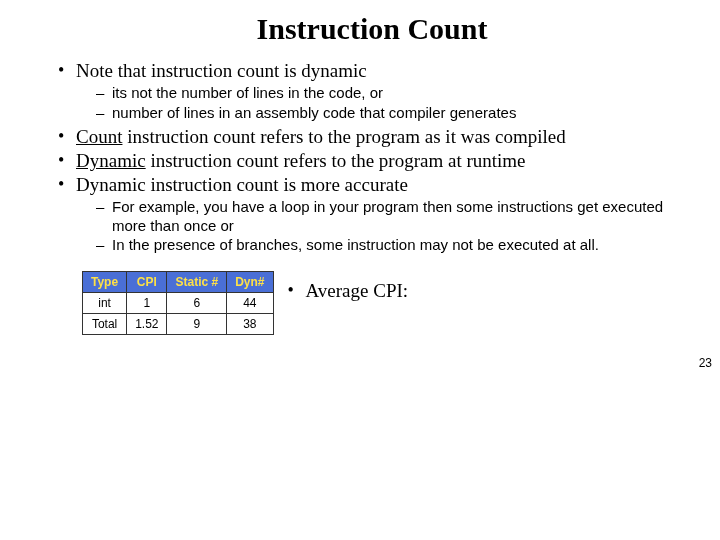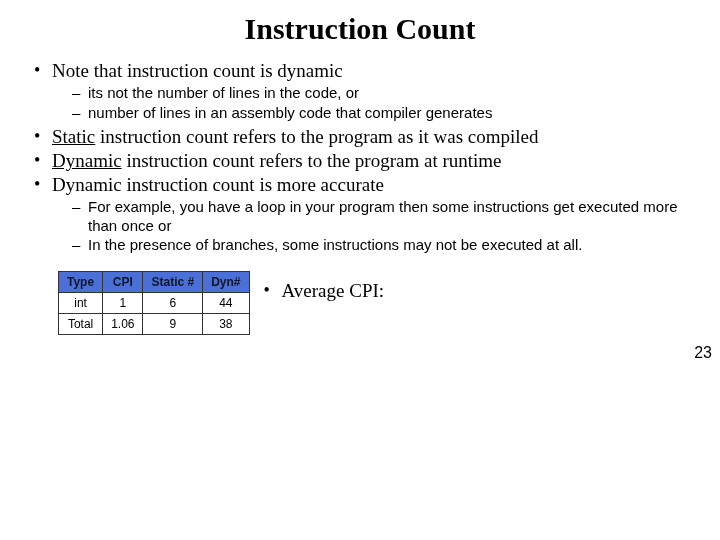--- a/index.html
+++ b/index.html
@@ -11,20 +11,21 @@
     font-family: "Times New Roman", Times, serif;
     color: #000;
     position: relative;
     overflow: hidden;
   }
   .slide {
     width: 720px;
     height: 384px;
     position: relative;
     box-sizing: border-box;
+    padding-left: 24px;
   }
   .title {
     font-size: 30px;
     font-weight: bold;
     text-align: center;
     padding-top: 12px;
     padding-bottom: 14px;
   }
   ul.lvl1 {
     margin: 0 0 0 34px;
@@ -81,21 +82,21 @@
     font-family: Arial, Helvetica, sans-serif;
     font-size: 12px;
   }
   table.cpi th, table.cpi td {
     border: 1px solid #333;
     padding: 3px 8px;
     text-align: center;
   }
   table.cpi thead th {
     background: #4a6fd6;
-    color: #0f172a;
+    color: #fde047;
     font-weight: bold;
   }
 
   ul.avg {
     margin: 8px 0 0 0;
     padding: 0;
     list-style: none;
     font-size: 19px;
     line-height: 1.25;
   }
@@ -110,52 +111,52 @@
     left: 0;
     top: 0;
     font-size: 18px;
   }
   .avg-calc {
     padding-left: 18px;
   }
 
   .pagenum {
     position: absolute;
-    bottom: 22px;
+    bottom: 14px;
     right: 8px;
-    font-size: 16px;
+    font-size: 12px;
     font-family: Arial, Helvetica, sans-serif;
   }
 </style>
 </head>
 <body>
 
 <div class="slide">
 
   <div class="title">Instruction Count</div>
 
   <ul class="lvl1">
     <li>
       <span>Note that instruction count is dynamic</span>
       <ul class="lvl2">
         <li>its not the number of lines in the code, or</li>
         <li>number of lines in an assembly code that compiler generates</li>
       </ul>
     </li>
     <li>
-      <span class="u">Static</span><span> instruction count refers to the program as it was compiled</span>
+      <span class="u">Count</span><span> instruction count refers to the program as it was compiled</span>
     </li>
     <li>
       <span class="u">Dynamic</span><span> instruction count refers to the program at runtime</span>
     </li>
     <li>
       <span>Dynamic instruction count is more accurate</span>
       <ul class="lvl2">
         <li>For example, you have a loop in your program then some instructions get executed more than once or</li>
-        <li>In the presence of branches, some instructions may not be executed at all.</li>
+        <li>In the presence of branches, some instruction may not be executed at all.</li>
       </ul>
     </li>
   </ul>
 
   <div class="lower-row">
     <div class="tbl-wrap">
       <table class="cpi">
         <thead>
           <tr>
             <th>Type</th>
@@ -166,21 +167,21 @@
         </thead>
         <tbody>
           <tr>
             <td>int</td>
             <td>1</td>
             <td>6</td>
             <td>44</td>
           </tr>
           <tr>
             <td>Total</td>
-            <td>1.06</td>
+            <td>1.52</td>
             <td>9</td>
             <td>38</td>
           </tr>
         </tbody>
       </table>
     </div>
 
     <ul class="avg">
       <li>
         <span>Average CPI:</span>

